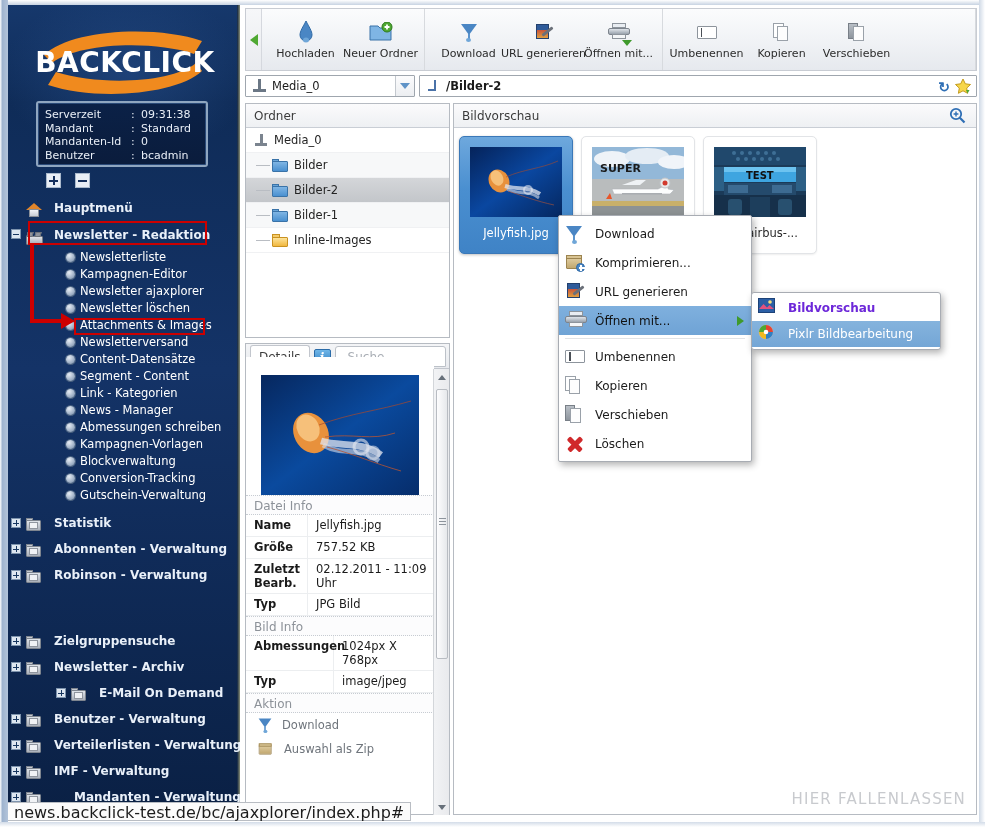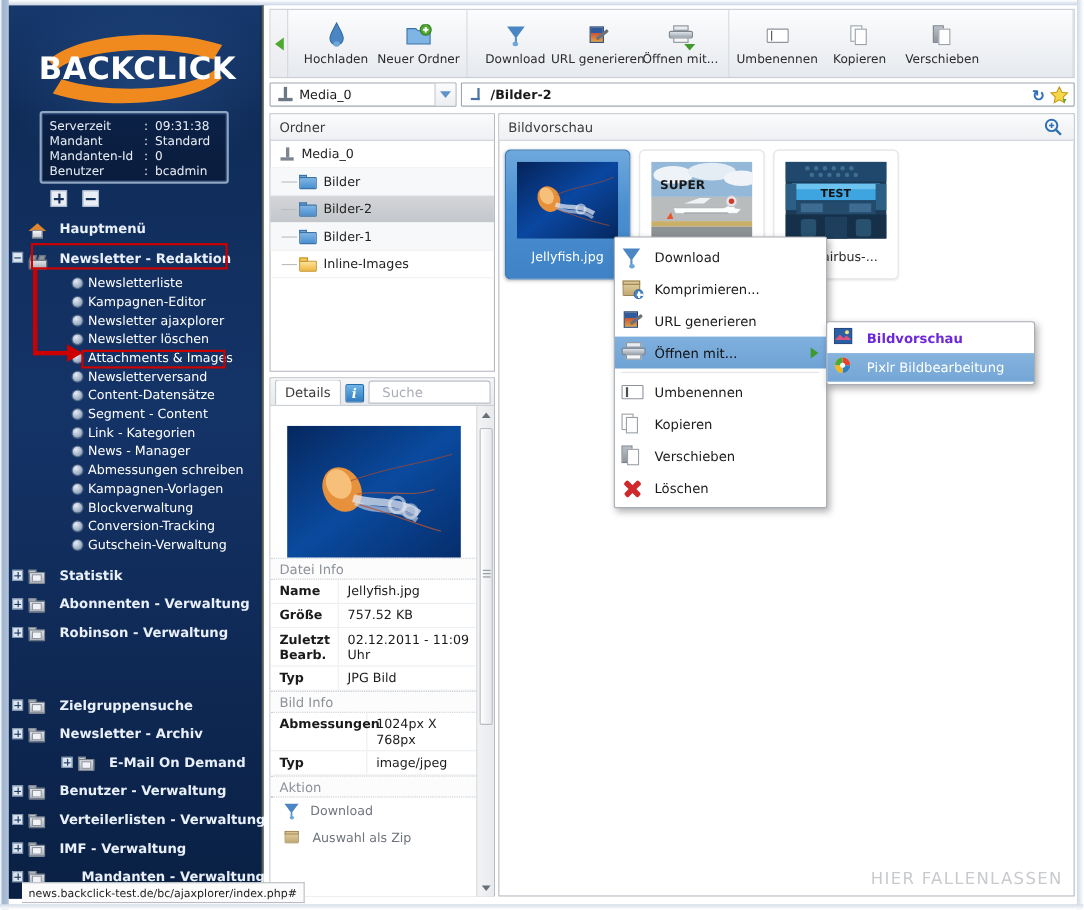--- a/index.html
+++ b/index.html
@@ -363,21 +363,21 @@
     text-align:center; line-height: 16px; cursor:pointer;
     font-family:"DejaVu Serif", serif;
   }
   .search-box {
     flex: 1; height: 21px; margin: 0 3px 1px 0; border: 1px solid #bcc1c8;
     background: #fff; border-radius: 3px 3px 0 0;
     font-size: 12px; color: #a9aeb5; line-height: 20px; padding-left: 12px;
     font-family:"DejaVu Sans",sans-serif;
   }
   #details-body {
-    position: absolute; left: 0; top: 25px; width: 188px; height: 446px; overflow: hidden;
+    position: absolute; left: 0; top: 13px; width: 188px; height: 446px; overflow: hidden;
     background: #fff;
   }
   #preview-img {
     width: 158px; height: 120px; margin: 18px auto 0 auto; display: block;
     border: 0;
   }
   .sec-head {
     height: 20px; line-height: 20px; padding-left: 8px; font-size: 12px;
     color: #8d9299; background: #fcfcfd;
     border-top: 1px dotted #c7ccd2; border-bottom: 1px dotted #c7ccd2;
@@ -489,24 +489,24 @@
     height: 26px; display:flex; align-items:center; padding-left: 6px;
     font-size: 12px; cursor:pointer; font-family:"DejaVu Sans",sans-serif;
   }
   .sub-item.bold { font-weight: bold; color: #6d28d9; }
   .sub-item.hl {
     background: linear-gradient(to bottom,#85b3dd,#74a6d6); color: #fff;
   }
 
   
   #statusbar {
-    position: absolute; left: 20px; bottom: 6px; height: 19px;
+    position: absolute; left: 8px; bottom: 6px; height: 19px;
     padding: 0 6px; line-height: 19px;
     background: #fbfbfb; border: 1px solid #b9bdc3; border-left: none;
-    font-size: 10px; color: #1b1b1b; z-index: 90;
+    font-size: 16px; color: #1b1b1b; z-index: 90;
     font-family:"DejaVu Sans",sans-serif;
   }
 
   
   .ico-funnel { width:18px;height:20px;position:relative;display:inline-block; }
   .ico-funnel .cup {
     position:absolute;left:1px;top:2px;width:0;height:0;
     border-left:8px solid transparent;border-right:8px solid transparent;border-top:11px solid #4a86c4;
   }
   .ico-funnel .stem {

